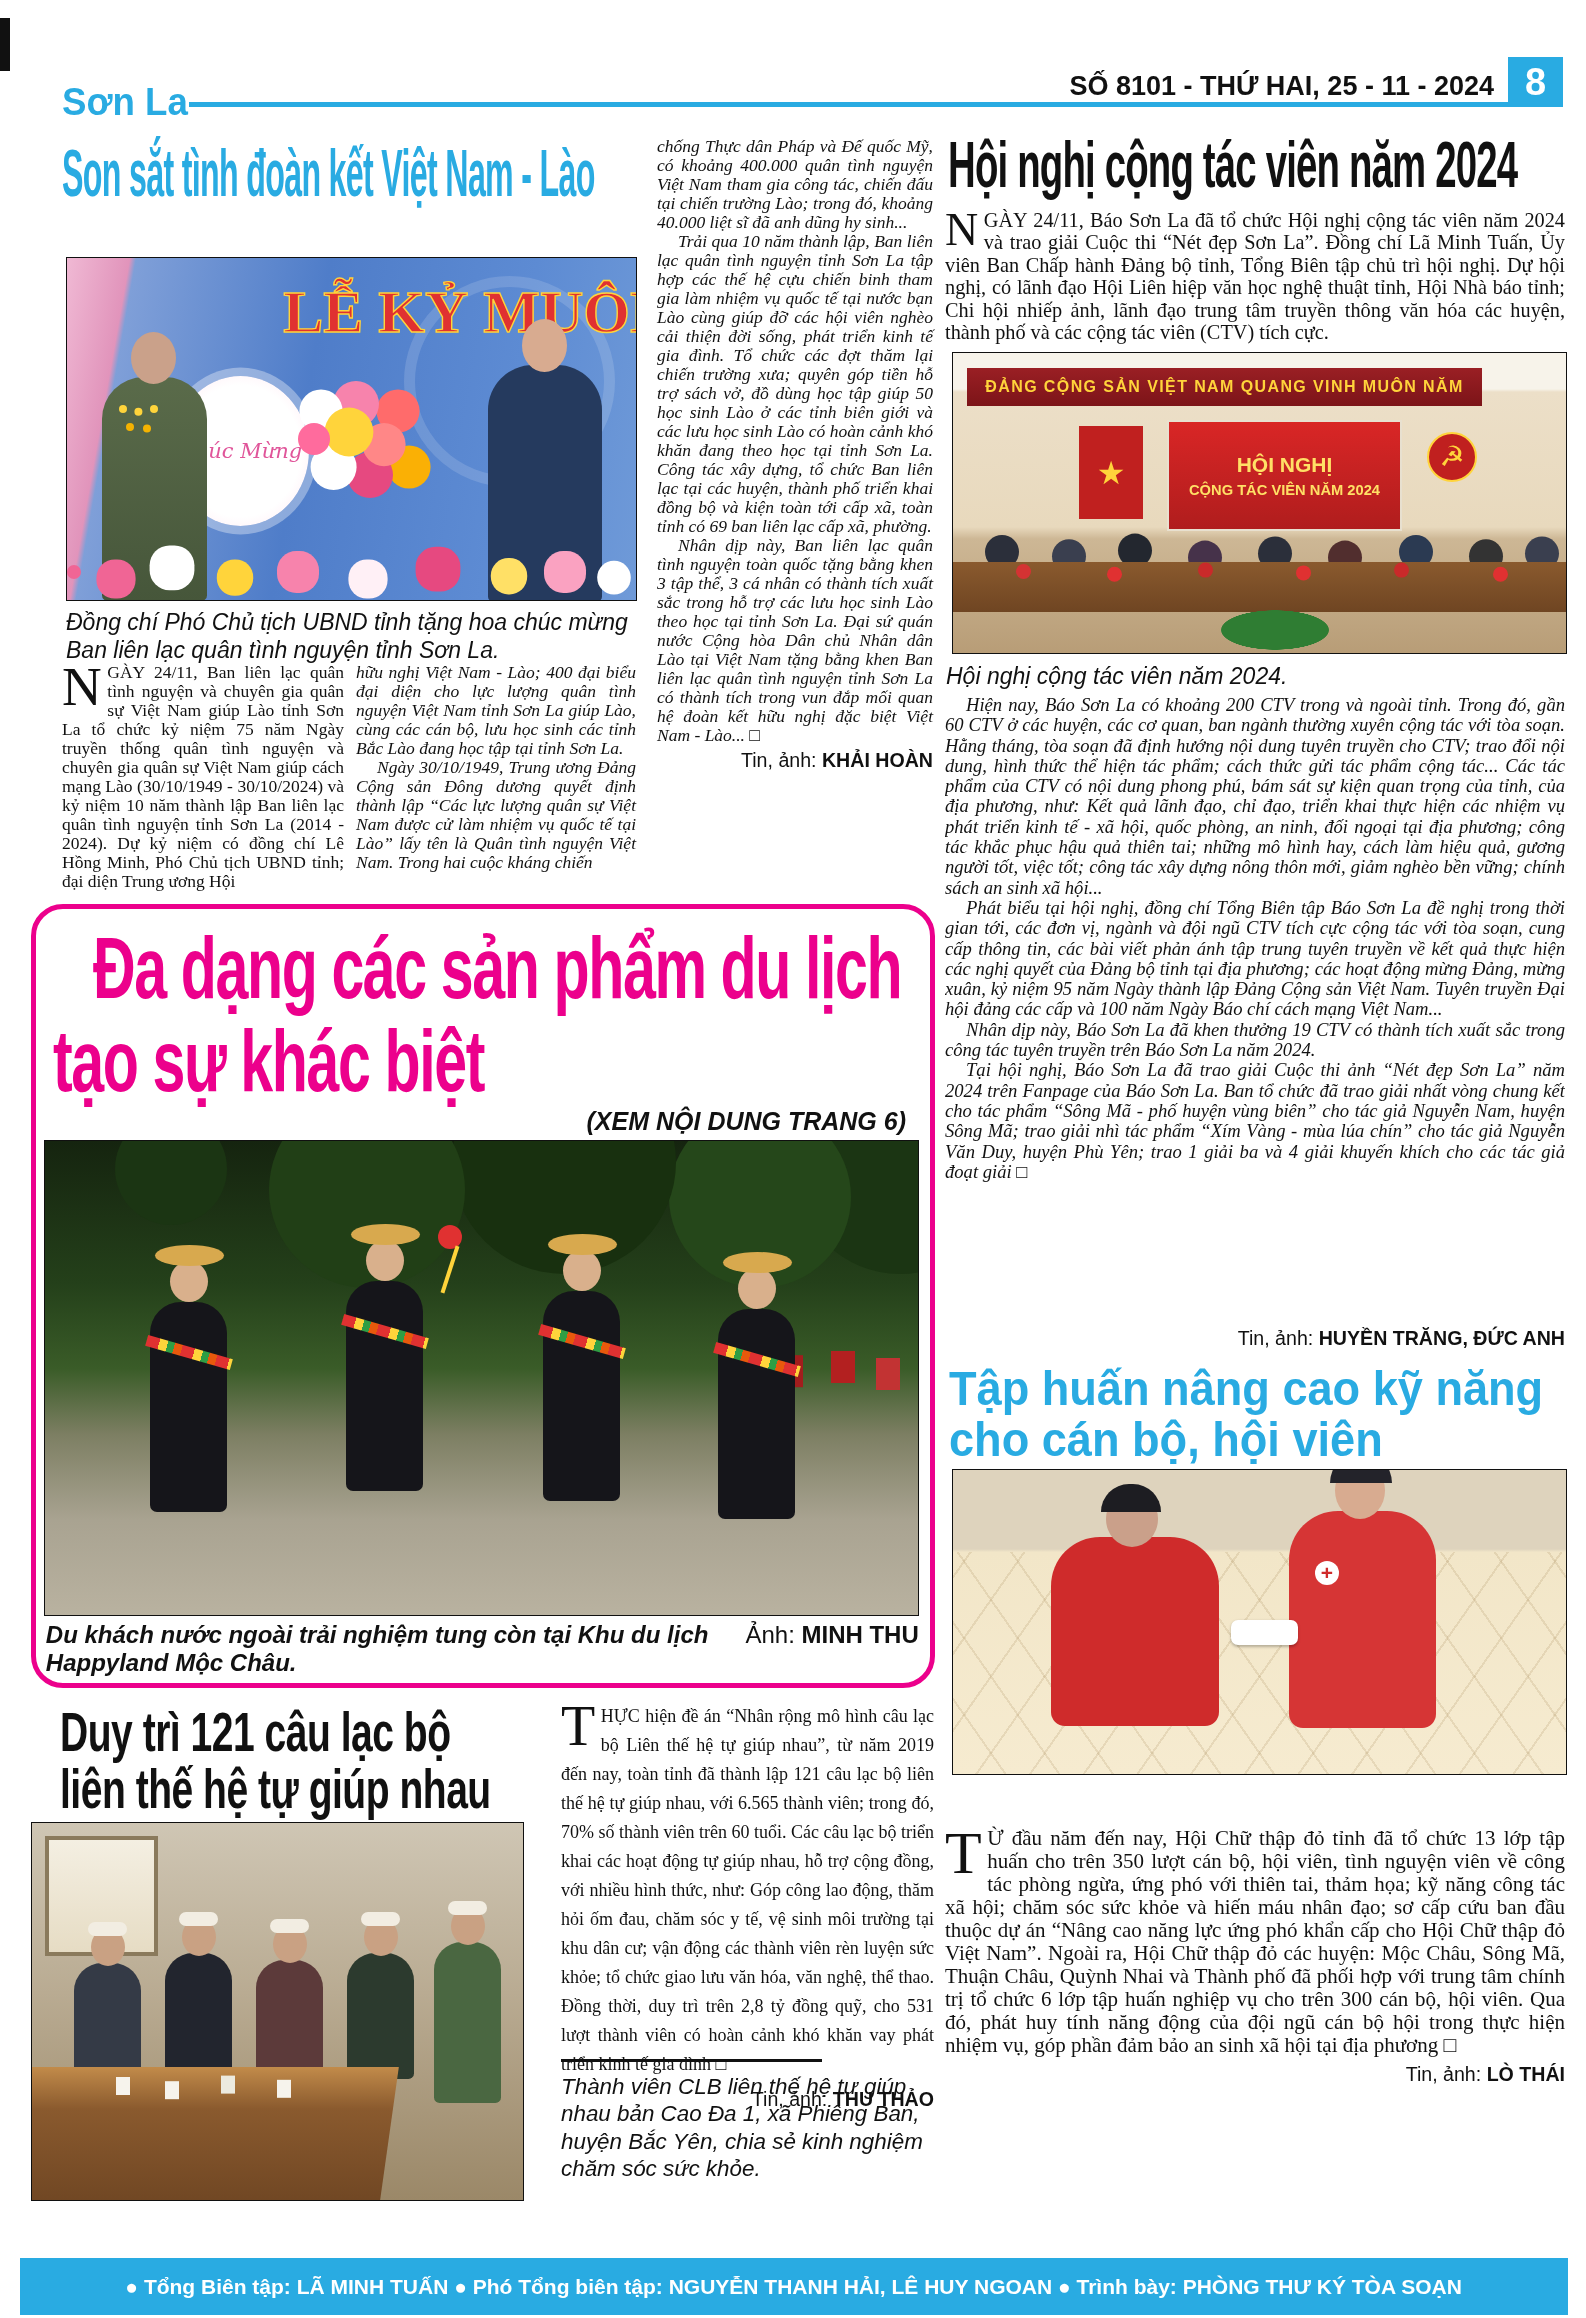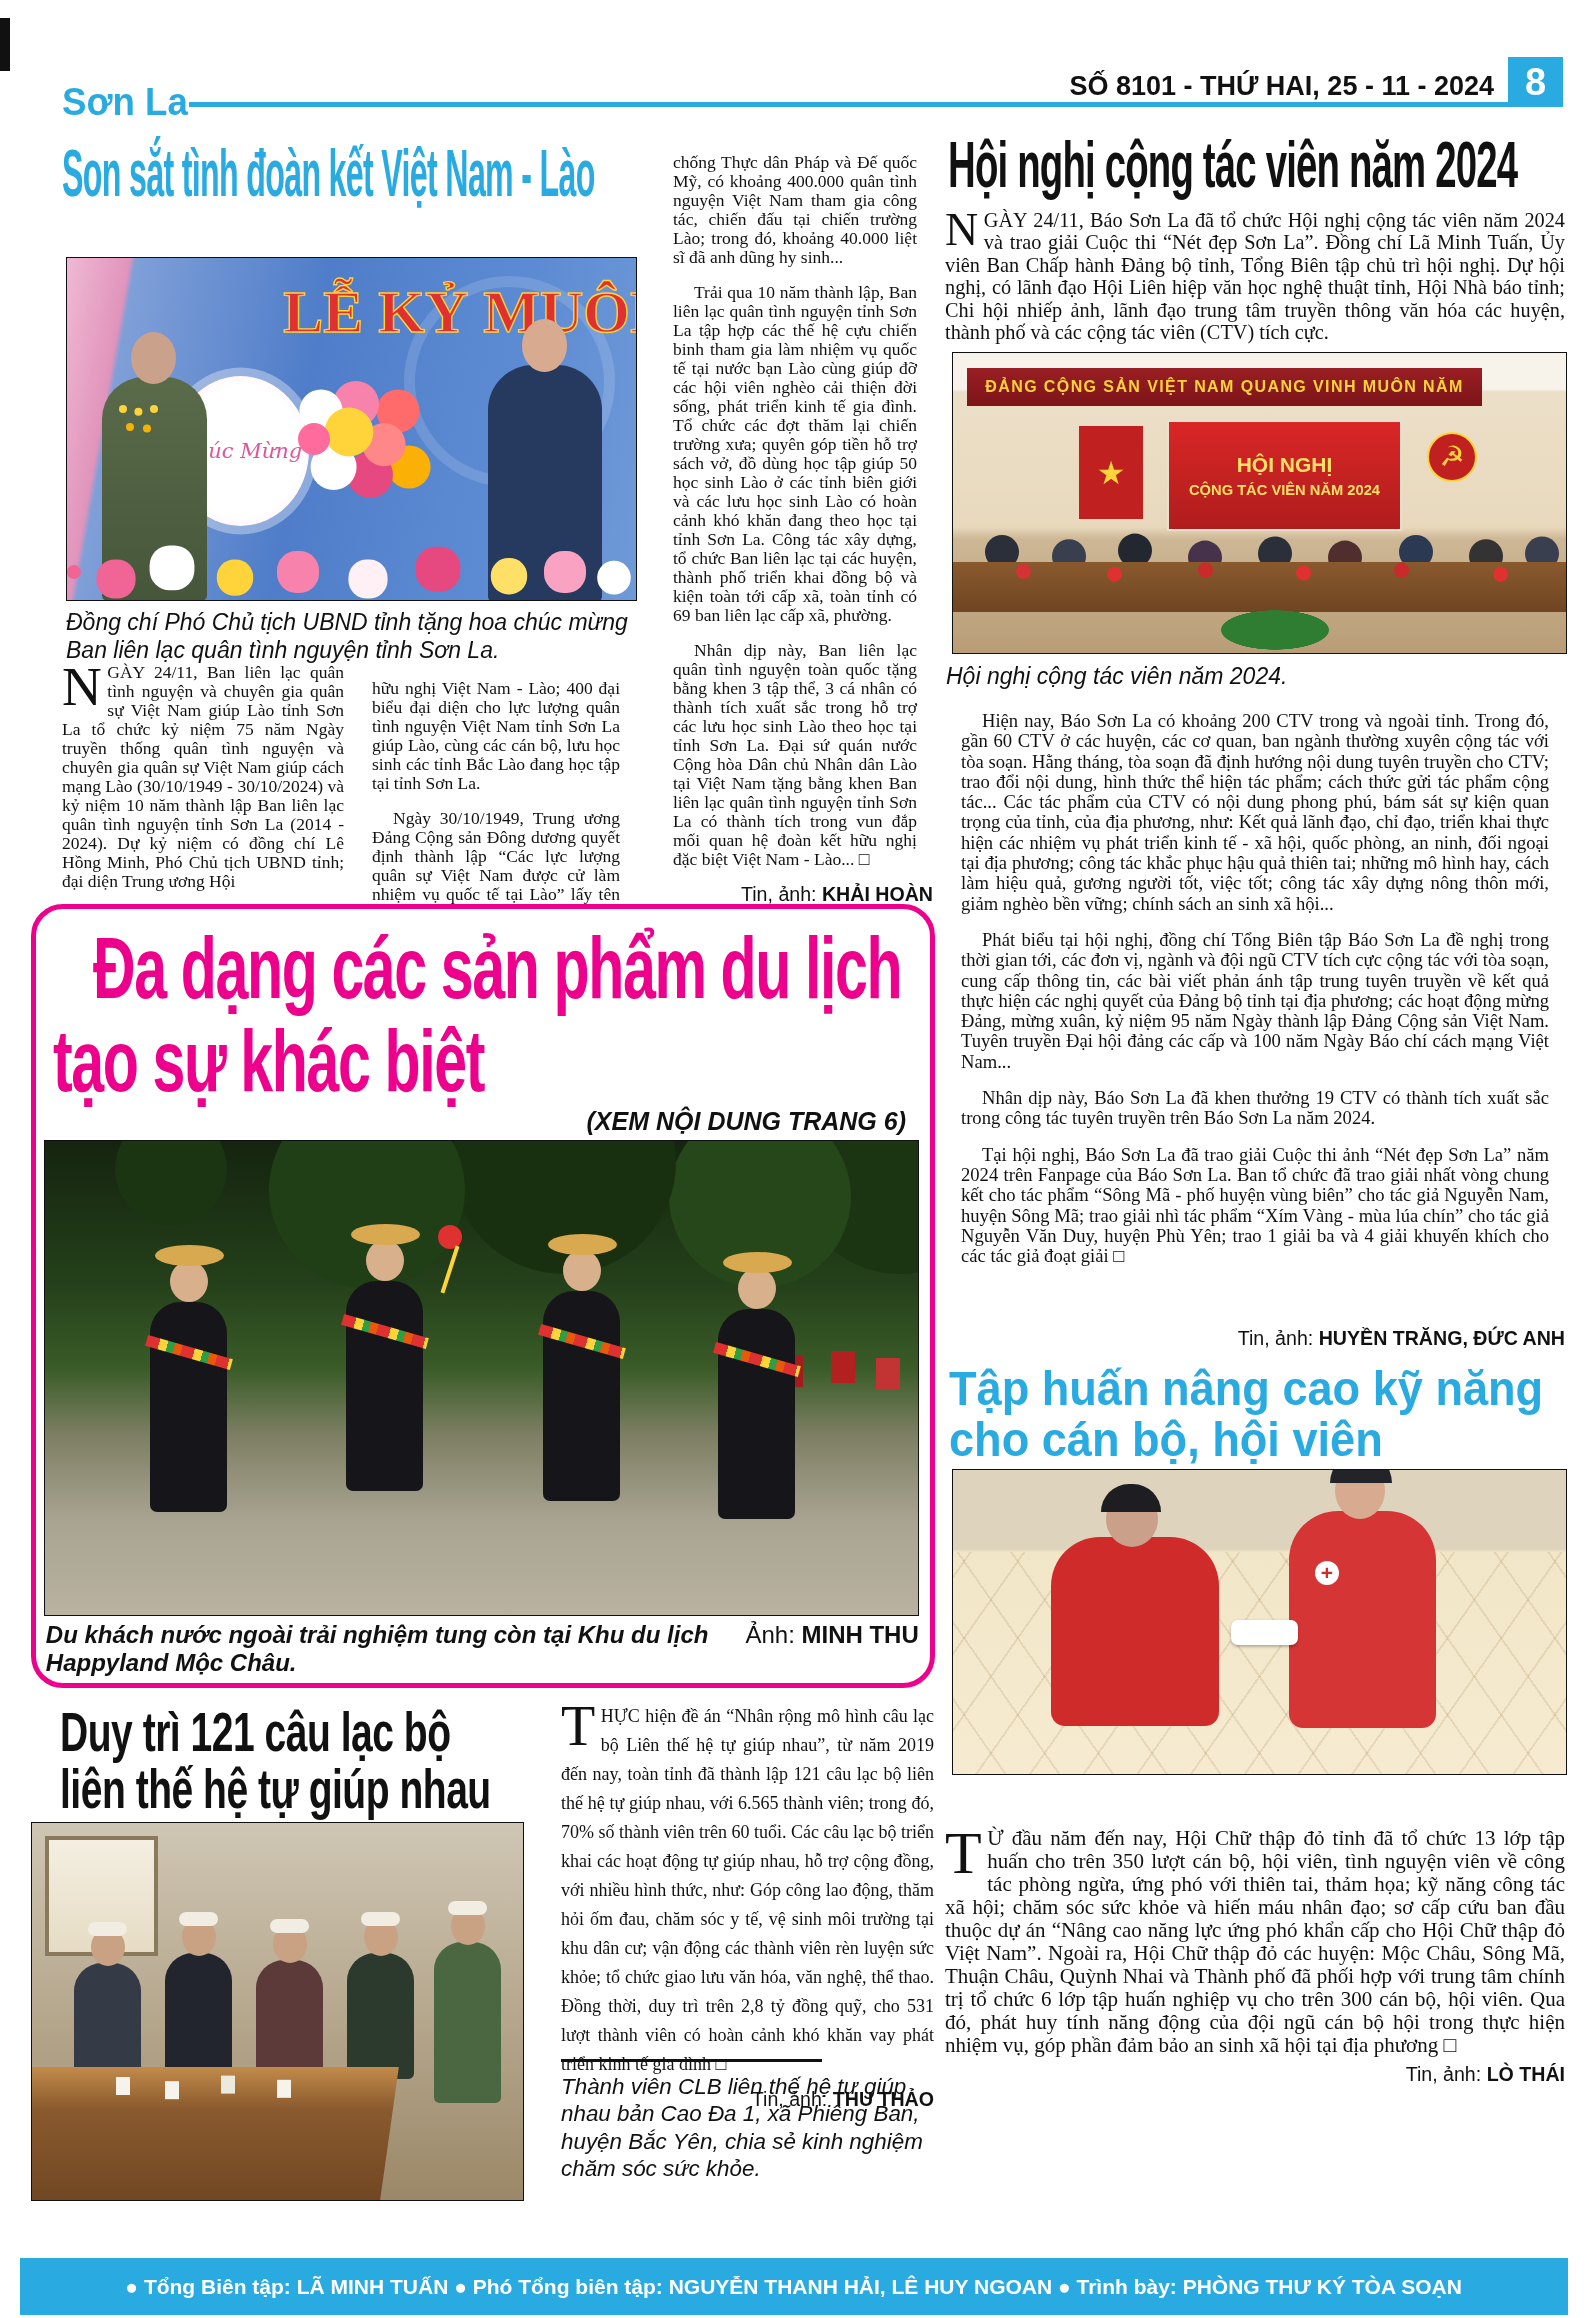--- a/index.html
+++ b/index.html
@@ -13,21 +13,21 @@
   .header-rule{position:absolute;left:189px;top:102px;width:1374px;height:4.9px;background:#29abe2;}
   .issue{position:absolute;top:71px;right:93px;font-family:"Liberation Sans",sans-serif;
          font-weight:700;font-size:27px;color:#111;white-space:nowrap;}
   .pagenum{position:absolute;right:24px;top:57px;width:55px;height:50px;background:#29abe2;
            color:#fff;font-family:"Liberation Sans",sans-serif;font-weight:700;font-size:38px;
            display:flex;align-items:center;justify-content:center;}
   
   .cond{display:inline-block;white-space:nowrap;transform-origin:0 50%;}
   .headline{font-family:"Liberation Sans",sans-serif;font-weight:700;position:absolute;line-height:1;}
   .serif{font-family:"Liberation Serif",serif;text-align:justify;position:absolute;}
-  .serif p{margin:16px;}
+  .serif p{margin:0;font-style:italic;}
   .serif p.ind{text-indent:21px;}
   .dc::first-letter{float:left;font-weight:400;padding:2.8px 5.6px 0 0;}
   .cap{position:absolute;font-family:"Liberation Sans",sans-serif;font-weight:400;font-style:italic;
        font-size:23px;line-height:1.22;color:#111;}
   .byline{font-family:"Liberation Sans",sans-serif;font-size:19.6px;text-align:right;margin-top:5.6px;}
   .byline .bl-label{font-weight:400;}
   .byline .bl-names{font-weight:700;}
   .photo{position:absolute;border:1.4px solid #101010;overflow:hidden;background:#ccc;}
   .photo *{position:absolute;}
   

